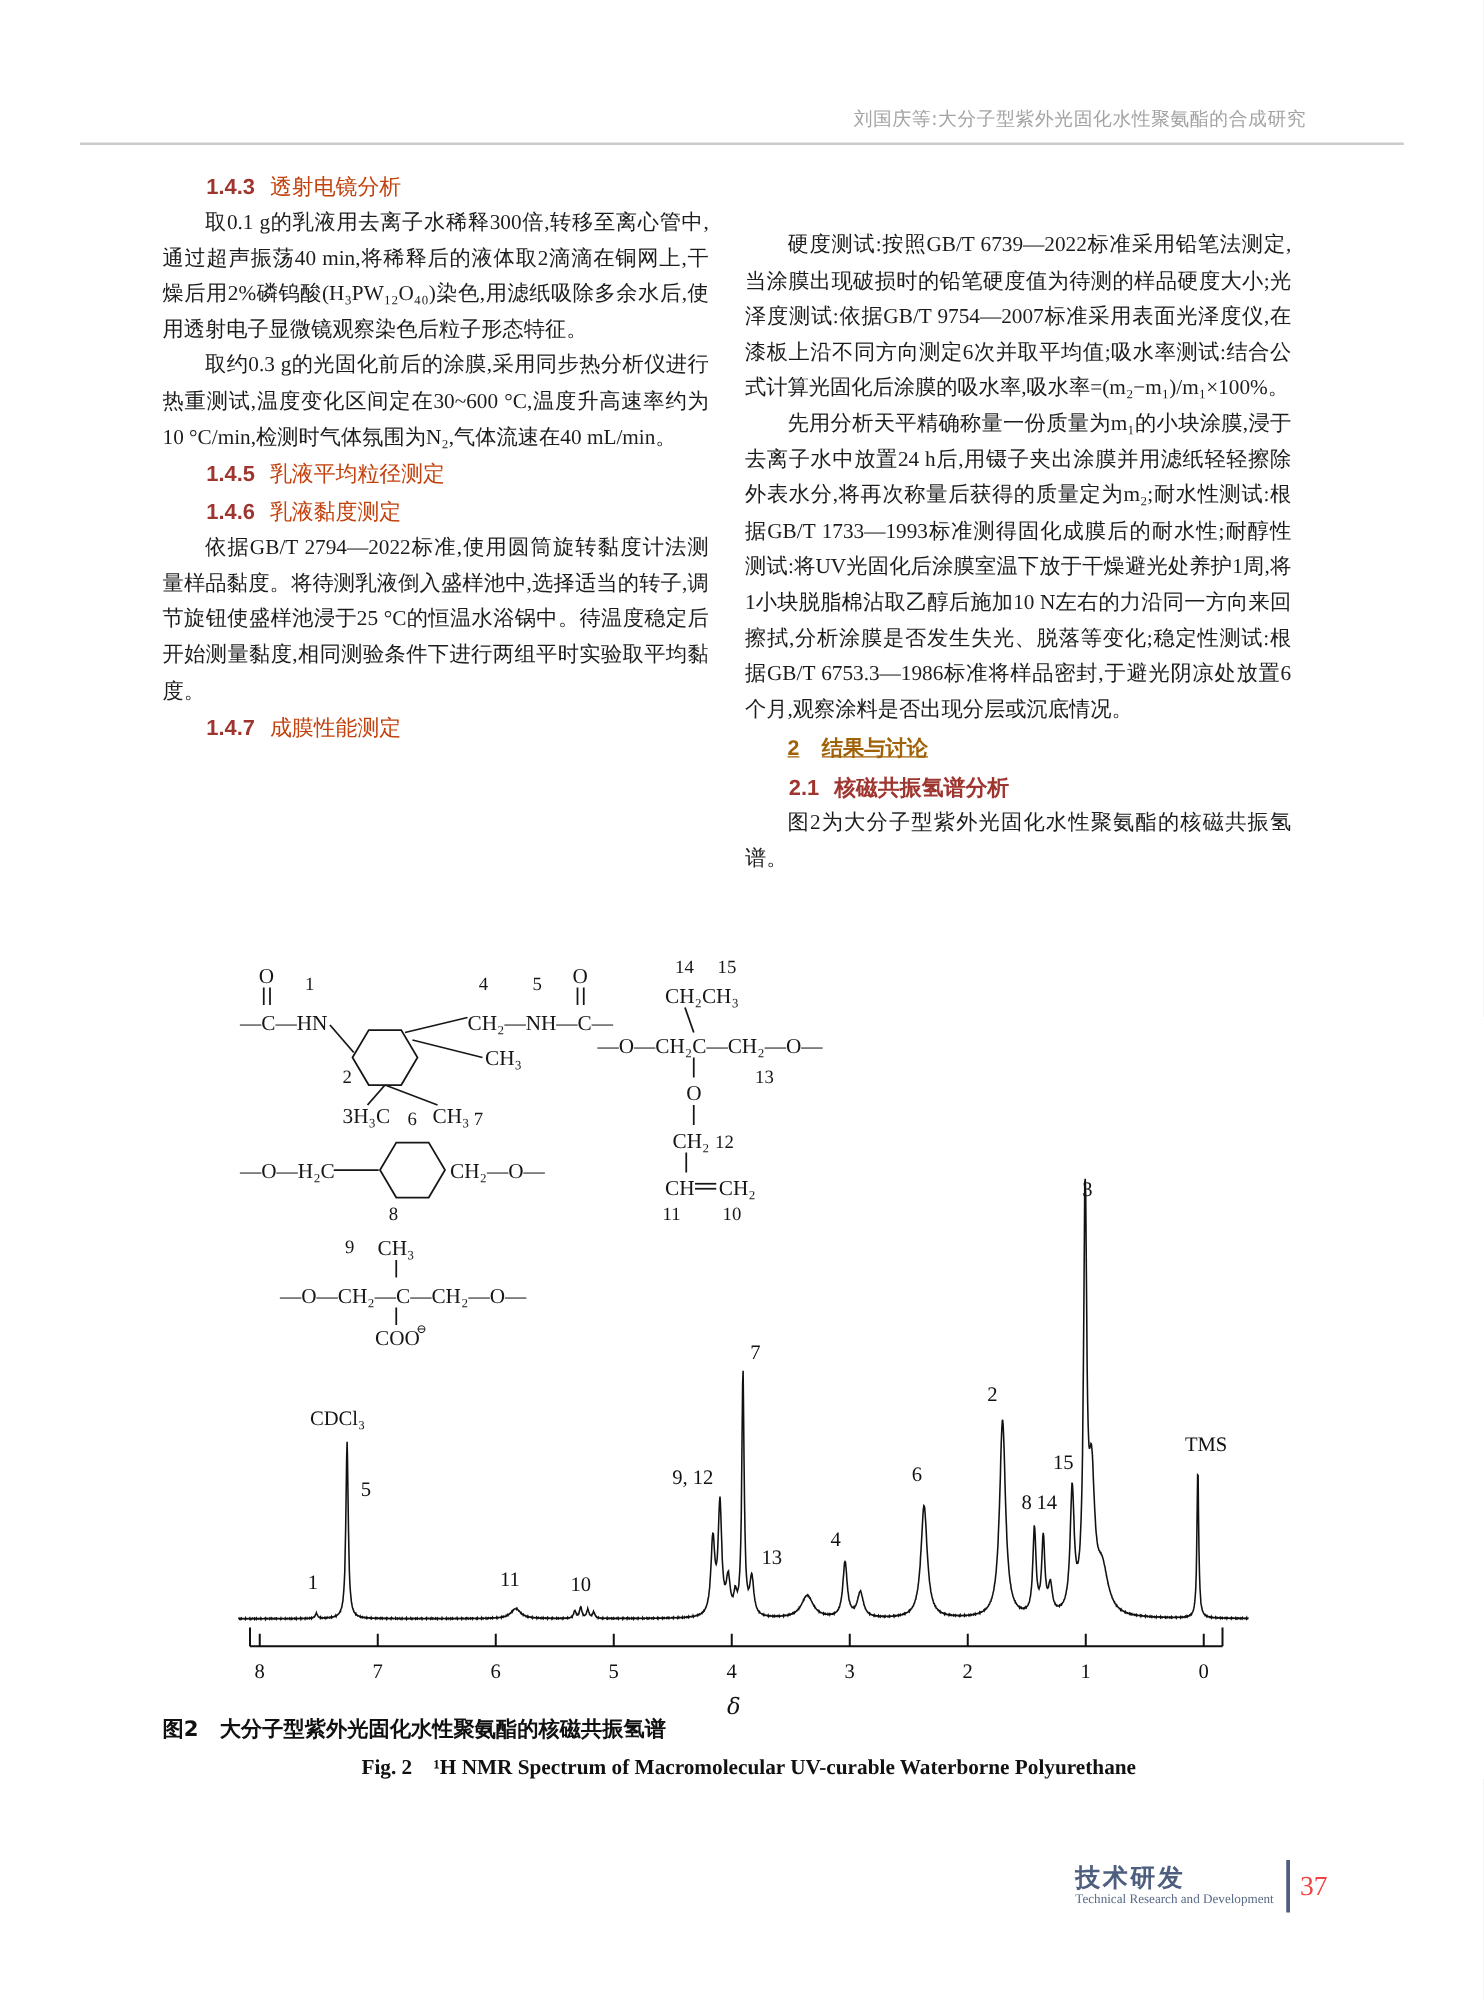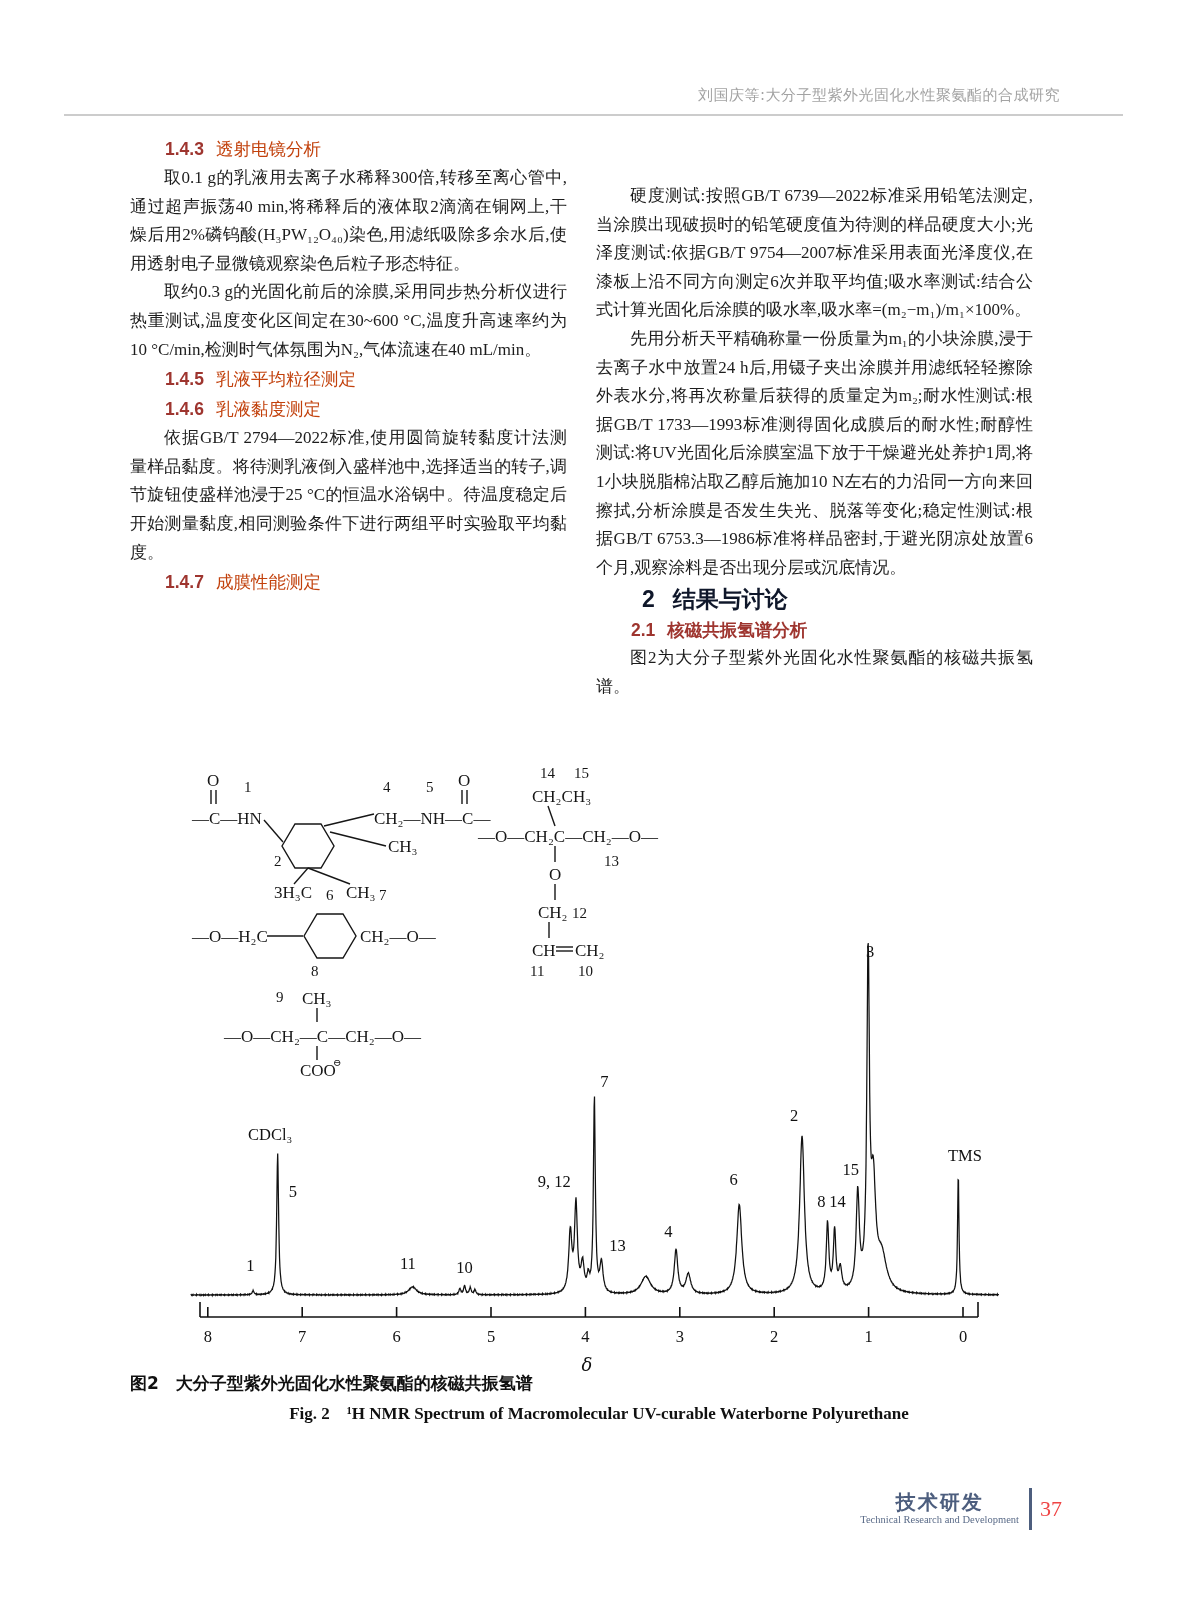--- a/index.html
+++ b/index.html
@@ -1,45 +1,45 @@
 <!DOCTYPE html>
 <html><head>
 <meta charset="utf-8">
 <style>
   html,body{margin:0;padding:0;background:#e8e8e8;}
   .page{position:relative;width:1187px;height:1600px;background:#ffffff;margin:0 auto;
         font-family:"Liberation Serif","DejaVu Serif",serif;color:#1c1c1c;overflow:hidden;}
   
-  .running-head{position:absolute;top:86px;left:64px;right:127px;text-align:right;
+  .running-head{position:absolute;top:86px;left:64px;right:142px;text-align:right;
         font-family:"DejaVu Sans","Liberation Sans",sans-serif;font-size:15px;color:#a3a3a3;letter-spacing:.5px;}
   .head-rule{position:absolute;top:114px;left:64px;right:64px;height:2px;background:#cccccc;}
   
   .col{position:absolute;top:134px;width:437px;font-size:17px;line-height:28.6px;text-align:justify;}
   .col-left{left:130px;}
   .col-right{left:596px;margin-top:48px;}
   .col p{margin:0;text-indent:2em;}
   .sec-head{margin:0;font-size:17.5px;line-height:30px;text-indent:0;}
   .sec-head .num{font-family:"Liberation Sans","DejaVu Sans",sans-serif;color:#9e352f;font-weight:bold;}
   .sec-head .ttl{margin-left:12px;color:#c2410c;}
   .h2-head{margin:10px 0 2px 0;font-family:"Liberation Sans","DejaVu Sans",sans-serif;
-        font-size:23px;line-height:34px;font-weight:bold;color:#0f172a;text-indent:0;}
+        font-size:17px;line-height:34px;font-weight:bold;color:#a16207;text-indent:0;text-decoration:underline;}
   .h2-head .ttl{margin-left:18px;}
   .h3-head{margin:2px 0;font-family:"Liberation Sans","DejaVu Sans",sans-serif;
         font-size:17.5px;line-height:28px;font-weight:bold;color:#9e352f;text-indent:0;}
   .h3-head .ttl{margin-left:12px;}
   
   .figure{position:absolute;left:0;top:0;width:1187px;height:1600px;pointer-events:none;}
   .figure svg{position:absolute;overflow:visible;}
   .fig-caption-cn{position:absolute;left:130px;top:1372px;width:930px;text-align:left;
         font-family:"DejaVu Sans","Liberation Sans",sans-serif;font-size:17px;font-weight:bold;color:#111;}
   .fig-caption-en{position:absolute;left:94px;top:1402px;width:1010px;text-align:center;
         font-size:17px;font-weight:bold;color:#111;}
   
   .footer{position:absolute;top:1488px;right:125px;display:flex;align-items:center;}
-  .footer .blk{text-align:center;color:#4d5e7e;}
+  .footer .blk{text-align:left;color:#4d5e7e;}
   .footer .cn{font-family:"DejaVu Sans","Liberation Sans",sans-serif;font-size:20px;font-weight:bold;letter-spacing:2px;line-height:22px;}
   .footer .en{font-size:10.5px;line-height:14px;color:#5a6b88;}
   .footer .bar{width:3px;height:42px;background:#4d5e7e;margin:0 8px 0 10px;}
   .footer .pg{font-size:22px;color:#ef4444;}
 </style>
 </head>
 <body>
 
 <div class="page">
 

